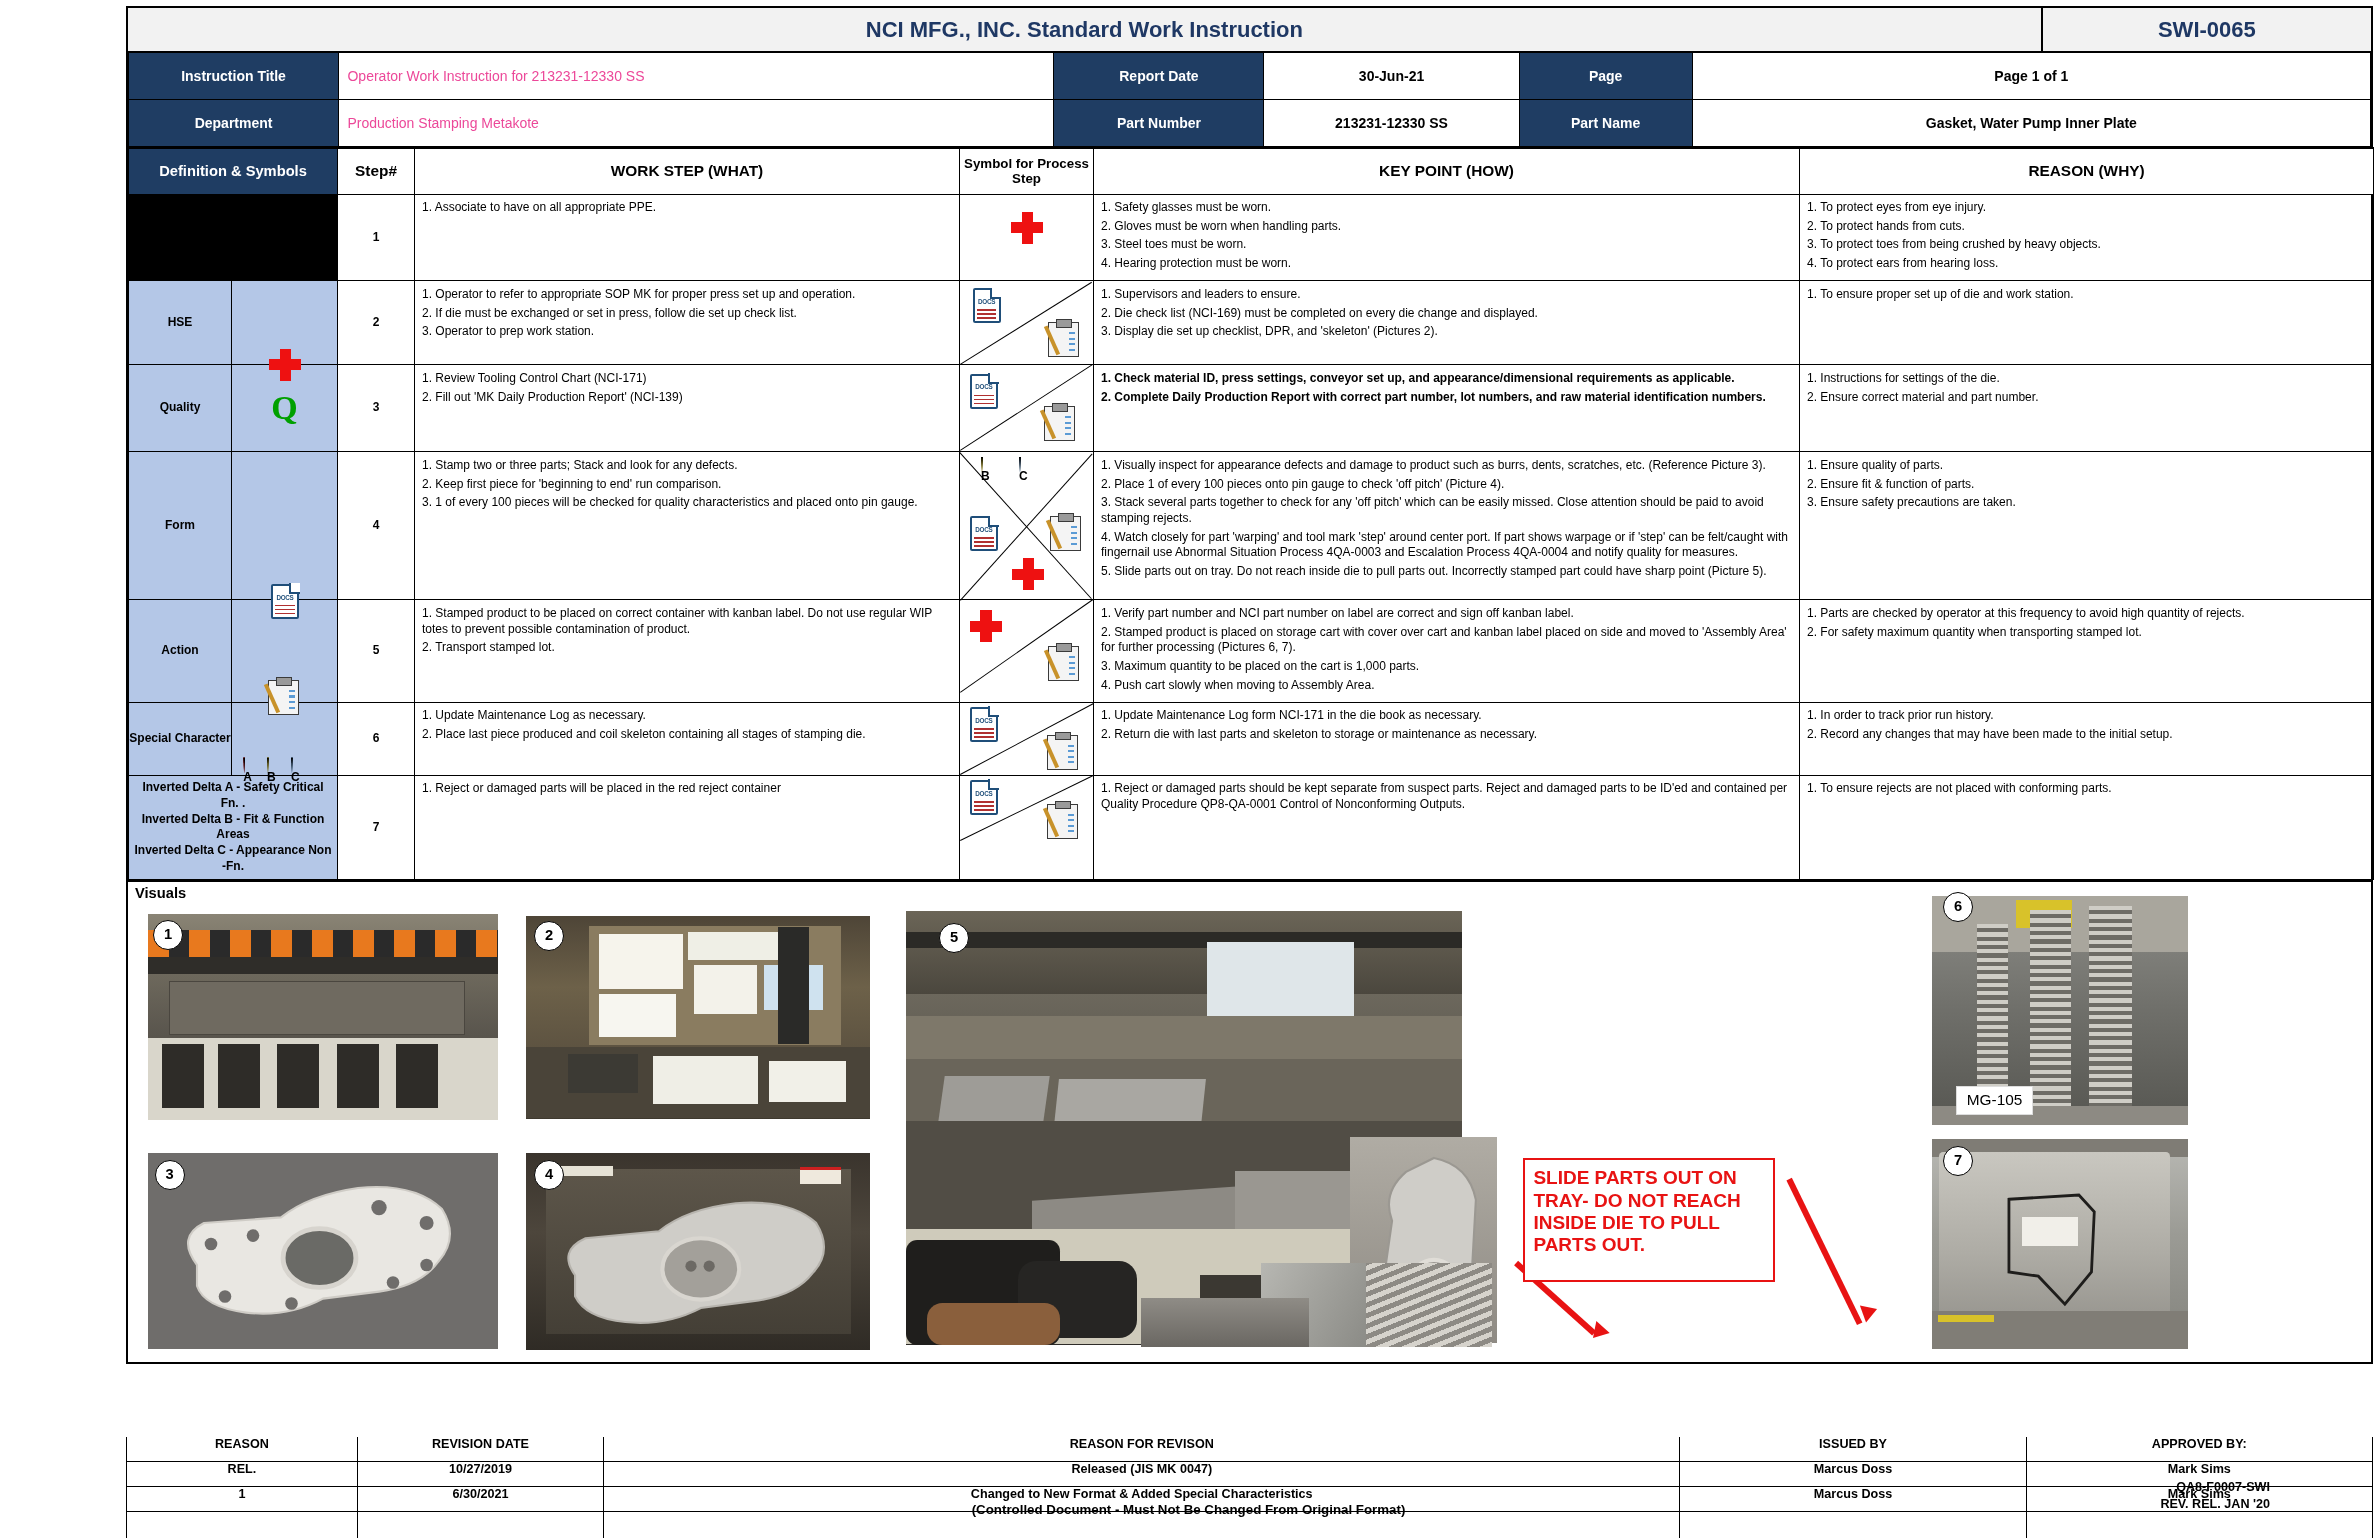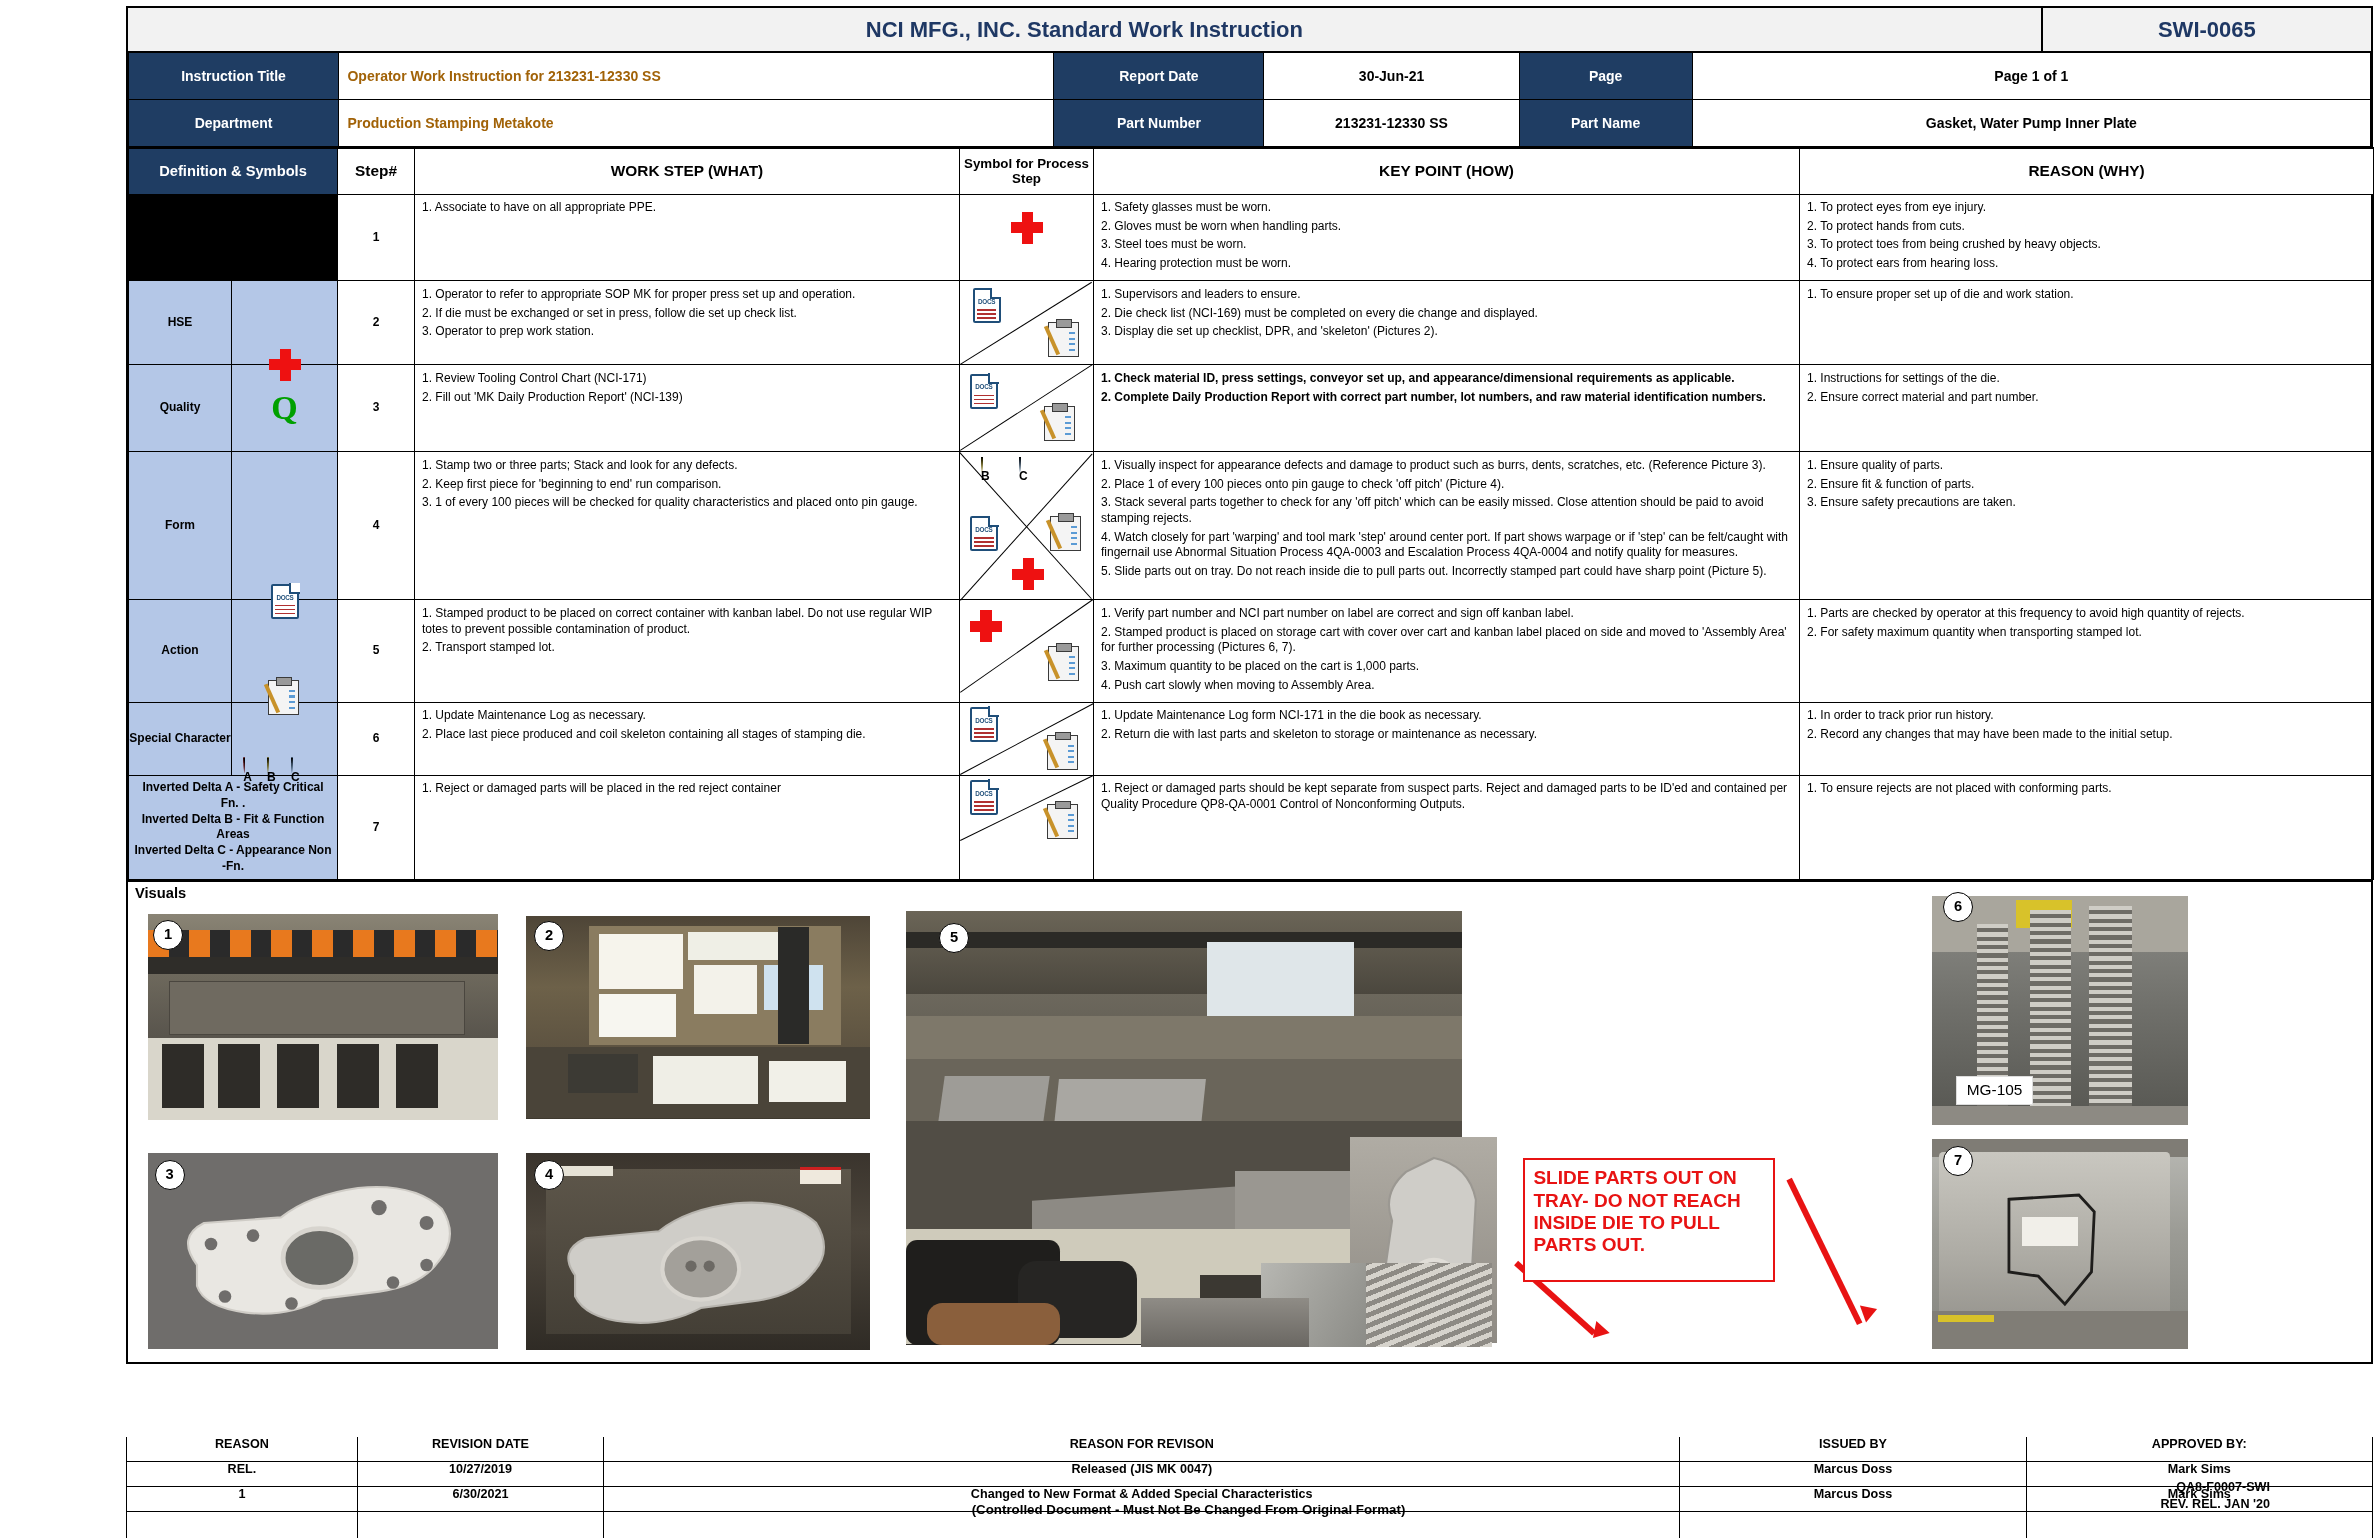--- a/index.html
+++ b/index.html
@@ -34,21 +34,21 @@
   }
 
   
   .infogrid{width:100%;border-top:2.8px solid #000;}
   .infogrid td{height:46px;border:1.4px solid #000;font-size:14px;}
   .lbl{
     background:#1f3d63;color:#fff;font-weight:bold;text-align:center;
     vertical-align:middle;font-size:14.7px;
   }
   .val{
-    background:#fff;color:#a16207;font-weight:bold;vertical-align:middle;
+    background:#fff;color:#ec4899;font-weight:normal;vertical-align:middle;
     padding-left:8.4px;font-size:15.4px;
   }
   .valc{
     background:#fff;color:#000;font-weight:bold;vertical-align:middle;
     text-align:center;font-size:15.4px;
   }
 
   
   .steps{width:100%;border-top:2.8px solid #000;}
   .steps th{
@@ -664,21 +664,21 @@
 
       <div class="photo ph-stack" style="left:1804px;top:14px;width:256px;height:229px;">
         <div style="position:absolute;left:0;top:0;width:100%;height:56px;background:#a9a69d;"></div>
         <div style="position:absolute;left:84px;top:4.2px;width:56px;height:28px;background:#d8c22a;"></div>
         <div style="position:absolute;left:45px;top:28px;width:31px;height:189px;background:repeating-linear-gradient(#cfcdc6 0 4.2px,#6e6c66 4.2px 8.4px);"></div>
         <div style="position:absolute;left:98px;top:14px;width:41px;height:203px;background:repeating-linear-gradient(#cfcdc6 0 4.2px,#6e6c66 4.2px 8.4px);"></div>
         <div style="position:absolute;left:157px;top:9.8px;width:43px;height:207px;background:repeating-linear-gradient(#cfcdc6 0 4.2px,#6e6c66 4.2px 8.4px);"></div>
         <div style="position:absolute;left:0;top:210px;width:100%;height:19.6px;background:#8d8a83;"></div>
       </div>
       <span class="badge" style="left:1815px;top:9.8px;">6</span>
-      <div class="mglabel" style="left:1828px;top:194px;">MG-105</div>
+      <div class="mglabel" style="left:1828px;top:204px;">MG-105</div>
 
       <div class="photo ph-cover" style="left:1804px;top:257px;width:256px;height:210px;">
         <div style="position:absolute;left:0;top:0;width:100%;height:18px;background:#7f7c75;"></div>
         <div style="position:absolute;left:7px;top:12.6px;width:231px;height:183px;background:linear-gradient(#c9c7c0,#aeaca5 55%,#93918b);border-radius:4.2px 4.2px 0 0;"></div>
         <svg viewBox="0 0 366 300" width="256" height="210" style="position:absolute;left:0;top:0;">
           <path d="M110 86 L210 80 L232 104 L228 190 L190 236 L152 196 L110 190 Z" fill="none" stroke="#1e1d1b" stroke-width="4"></path>
         </svg>
         <div style="position:absolute;left:90px;top:78px;width:56px;height:29px;background:#f1efe9;"></div>
         <div style="position:absolute;left:0;top:172px;width:100%;height:38px;background:#807d76;"></div>
         <div style="position:absolute;left:5.6px;top:176px;width:56px;height:7px;background:#d8c22a;"></div>

